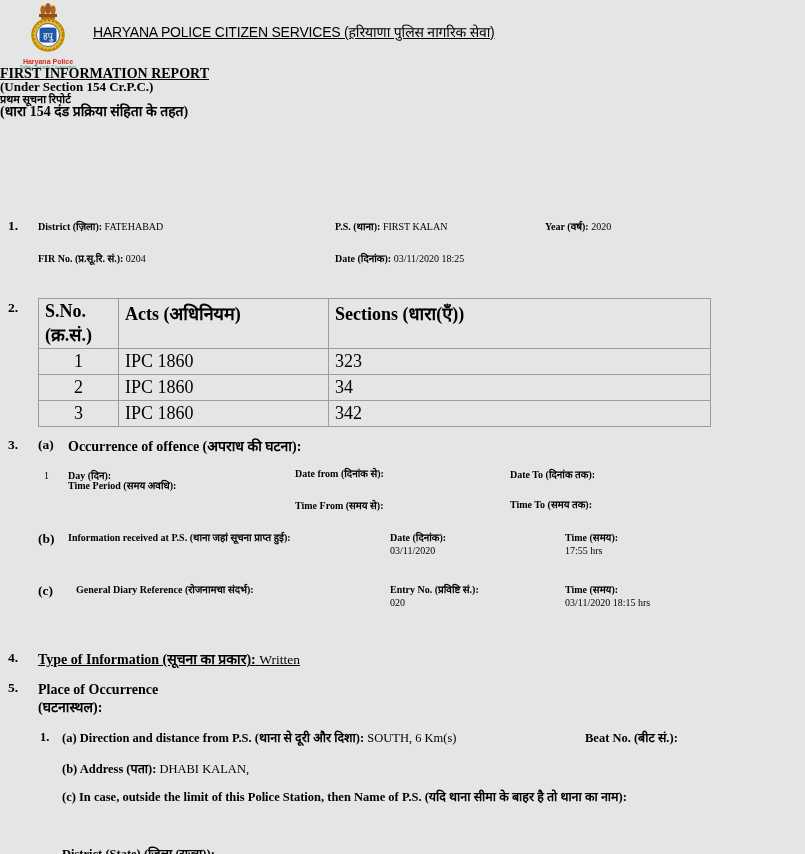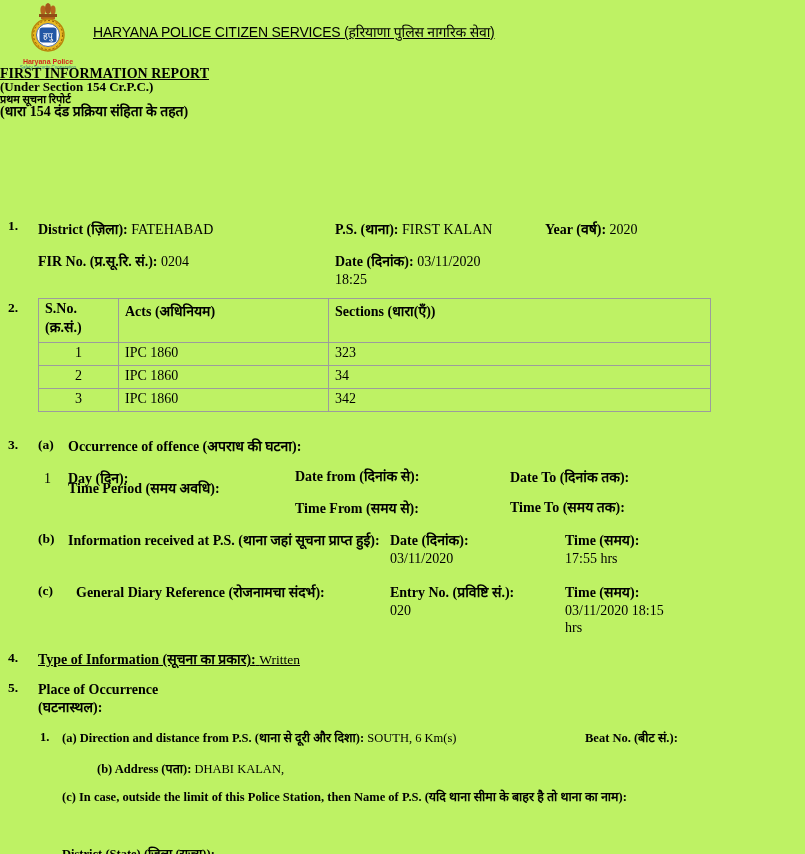--- a/index.html
+++ b/index.html
@@ -1,24 +1,24 @@
 <!DOCTYPE html>
 <html><head>
 <meta charset="utf-8">
 <style>
   * { margin:0; padding:0; box-sizing:border-box; }
   html,body { background:#fff; }
   #page {
-    position:relative; width:805px; height:854px; background:#bef264;
+    position:relative; width:805px; height:854px; background:#e5e5e5;
     font-family:"Liberation Serif", serif; color:#000; overflow:hidden;
   }
   .abs { position:absolute; }
   .lbl { font-weight:bold; }
   .val { font-weight:normal; }
-  .fs13 { font-size:14px; line-height:1.25; }
+  .fs13 { font-size:10px; line-height:1.25; }
   .fs14 { font-size:14px; line-height:1.25; }
   .fs12 { font-size:12.5px; line-height:1.3; }
   .num { font-weight:bold; font-size:13.5px; }
 
   
   .header-title {
     font-family:"Liberation Sans", sans-serif; font-weight:normal;
     font-size:14px; text-decoration:underline; letter-spacing:-0.2px;
     white-space:nowrap;
   }
@@ -28,21 +28,21 @@
     font-size:4.5px; color:#3c8a8a; text-align:center; line-height:1.1; }
 
   
   .report-title { text-align:left; font-weight:bold; }
   .rt1 { font-size:14px; text-decoration:underline; line-height:14px; }
   .rt2 { font-size:13px; line-height:12px; }
   .rt3 { font-size:11px; line-height:12px; }
   .rt4 { font-size:14px; line-height:13px; }
 
   
-  table.acts { border-collapse:collapse; font-size:14px; table-layout:fixed; width:672px; }
+  table.acts { border-collapse:collapse; font-size:18px; table-layout:fixed; width:672px; }
   table.acts th, table.acts td { border:1px solid #9c9c9c; padding:2px 6px; }
   table.acts th { text-align:left; vertical-align:top; font-weight:bold; height:44px; }
   table.acts td { height:23px; vertical-align:top; }
   table.acts td.c { text-align:center; }
 
   .wrapblock { display:block; }
 </style>
 </head>
 <body>
 
@@ -179,21 +179,21 @@
     <span class="wrapblock">(घटनास्थल):</span>
   </div>
 
   <div class="abs lbl fs12" style="left:40px; top:729px;">1.</div>
   <div class="abs fs12" style="left:62px; top:730px; width:510px;">
     <span class="lbl">(a) Direction and distance from P.S. (थाना से दूरी और दिशा):</span>
     <span class="val">SOUTH, 6 Km(s)</span>
   </div>
   <div class="abs lbl fs12" style="left:585px; top:730px; width:170px;">Beat No. (बीट सं.):</div>
 
-  <div class="abs fs12" style="left:62px; top:761px; width:640px;margin-left:35px;">
+  <div class="abs fs12" style="left:62px; top:761px; width:640px;">
     <span class="lbl">(b) Address (पता):</span>
     <span class="val">DHABI KALAN,</span>
   </div>
 
   <div class="abs lbl fs12" style="left:62px; top:789px; width:620px;">(c) In case, outside the limit of this Police Station, then Name of P.S. (यदि थाना सीमा के बाहर है तो थाना का नाम):</div>
 
   <div class="abs lbl fs12" style="left:62px; top:846px; width:400px;">District (State) (ज़िला (राज्य)):</div>
 
 </div>
 

